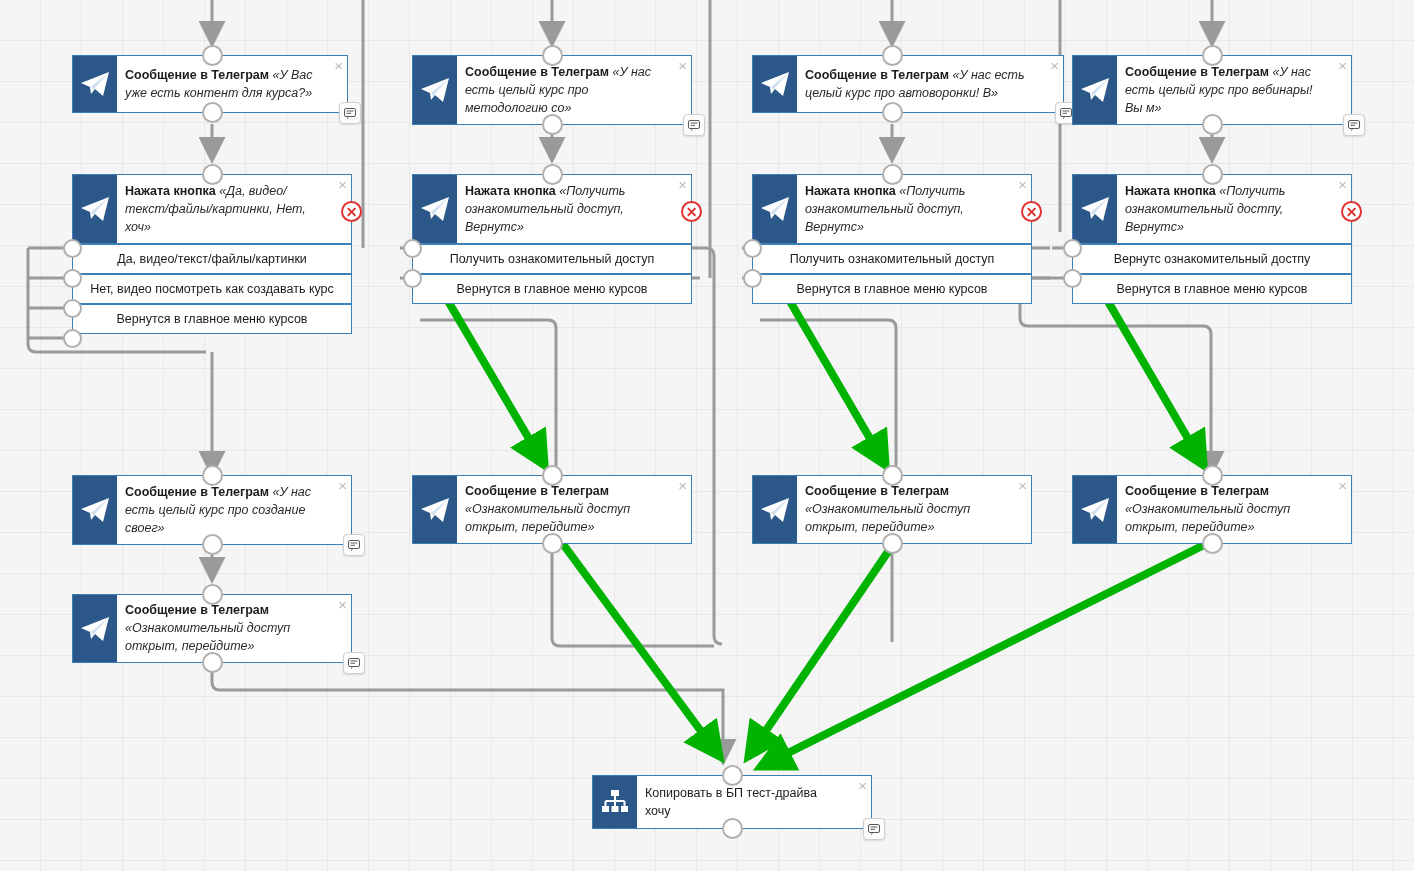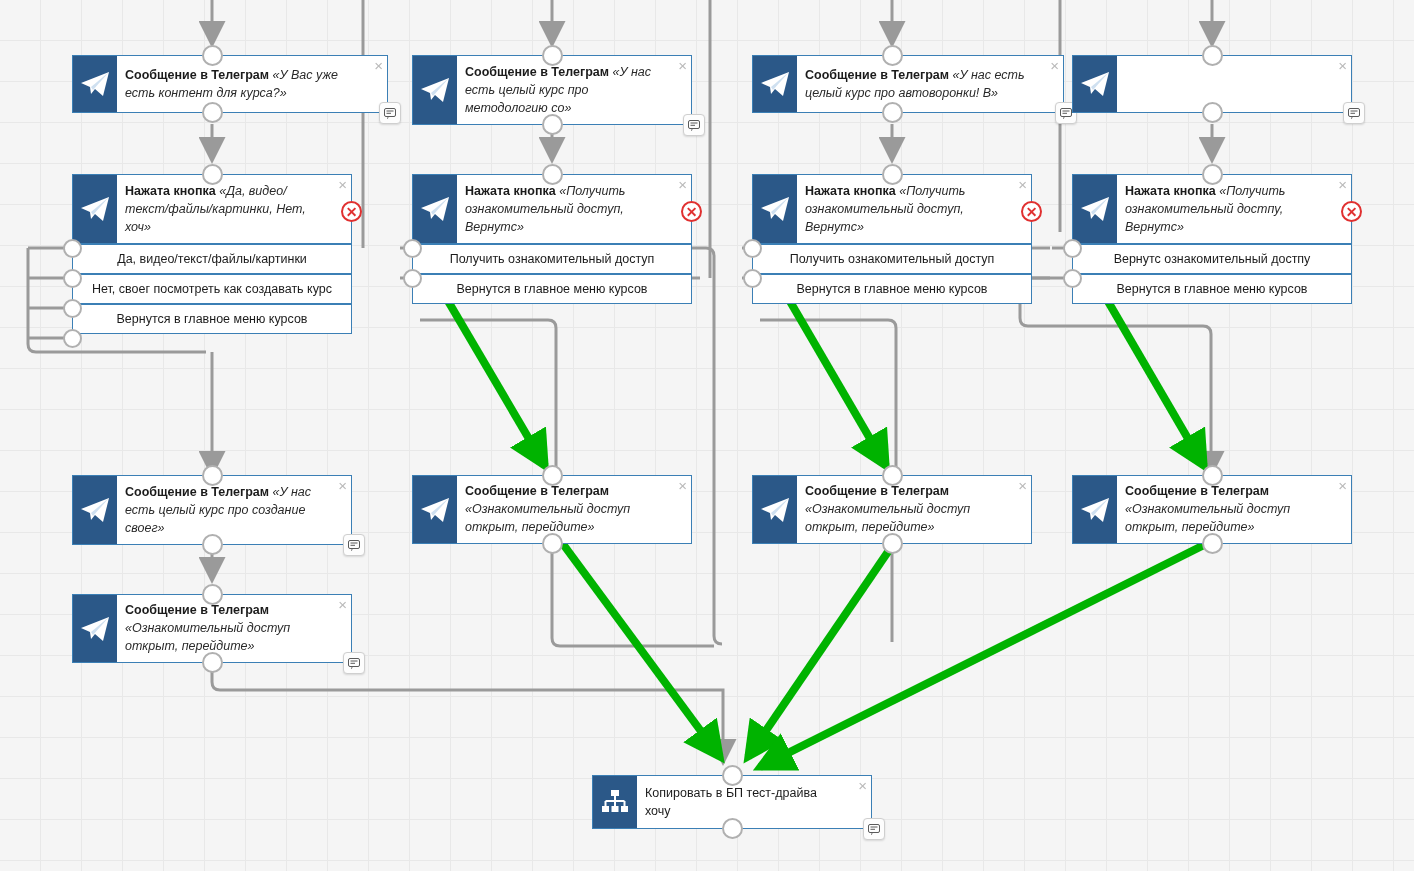--- a/index.html
+++ b/index.html
@@ -189,21 +189,21 @@
     <g stroke="#00b300" stroke-width="8" fill="none" stroke-linecap="butt">
       <path d="M418,250 L545,466" marker-end="url(#ah-green)"></path>
       <path d="M760,250 L886,466" marker-end="url(#ah-green)"></path>
       <path d="M1078,250 L1204,466" marker-end="url(#ah-green)"></path>
       <path d="M560,540 L720,757" marker-end="url(#ah-green)"></path>
       <path d="M896,540 L748,757" marker-end="url(#ah-green)"></path>
       <path d="M1214,540 L760,767" marker-end="url(#ah-green)"></path>
     </g>
   </svg>
 
-  <div class="node" style="left:72px; top:55px; width:316px;">
+  <div class="node" style="left:72px; top:55px; width:276px;">
     <div class="node-head">
       <div class="node-icon">
         <svg width="30" height="26" viewBox="0 0 30 26">
             <path d="M1 12 L29 1 L23 25 L15 18 L11 23 L10 16 Z" fill="#ffffff"></path>
             <path d="M11 16 L29 1 L13 19 Z" fill="#cfe0f0"></path>
           </svg>
       </div>
       <div class="node-text">
         <span><span class="n-title">Сообщение в Телеграм</span> <span class="n-sub">«У Вас уже есть контент для курса?»</span></span>
       </div>
@@ -269,20 +269,23 @@
   </div>
 
   <div class="node" style="left:1072px; top:55px; width:280px;">
     <div class="node-head">
       <div class="node-icon">
         <svg width="30" height="26" viewBox="0 0 30 26">
             <path d="M1 12 L29 1 L23 25 L15 18 L11 23 L10 16 Z" fill="#ffffff"></path>
             <path d="M11 16 L29 1 L13 19 Z" fill="#cfe0f0"></path>
           </svg>
       </div>
+      <div class="node-text">
+        <span><span class="n-title">Сообщение в Телеграм</span> <span class="n-sub">«У нас есть целый курс про вебинары! Вы м»</span></span>
+      </div>
       <span class="node-close">×</span>
       <div class="comment-badge">
         <svg width="12" height="11" viewBox="0 0 12 11">
             <rect x="0.5" y="0.5" width="11" height="8" rx="1.5" fill="none" stroke="#5a5a5a"></rect>
             <path d="M3 9.5 L3 11 L5 9.5" fill="#5a5a5a"></path>
             <path d="M2.5 3 H9.5 M2.5 5.3 H7" stroke="#5a5a5a" stroke-width="1"></path>
           </svg>
       </div>
     </div>
     <div class="port" style="left:129px; top:-11px;"></div>
@@ -297,21 +300,21 @@
             <path d="M11 16 L29 1 L13 19 Z" fill="#cfe0f0"></path>
           </svg>
       </div>
       <div class="node-text">
         <span><span class="n-title">Нажата кнопка</span> <span class="n-sub">«Да, видео/текст/файлы/картинки, Нет, хоч»</span></span>
       </div>
       <span class="node-close">×</span>
       <div class="err-badge">✕</div>
     </div>
     <div class="opt">Да, видео/текст/файлы/картинки</div>
-    <div class="opt">Нет, своег посмотреть как создавать курс</div>
+    <div class="opt">Нет, видео посмотреть как создавать курс</div>
     <div class="opt">Вернутся в главное меню курсов</div>
     <div class="port" style="left:129px; top:-11px;"></div>
     <div class="port sm" style="left:-10px; top:64px;"></div>
     <div class="port sm" style="left:-10px; top:94px;"></div>
     <div class="port sm" style="left:-10px; top:124px;"></div>
     <div class="port sm" style="left:-10px; top:154px;"></div>
   </div>
 
   <div class="node" style="left:412px; top:174px; width:280px;">
     <div class="node-head">

